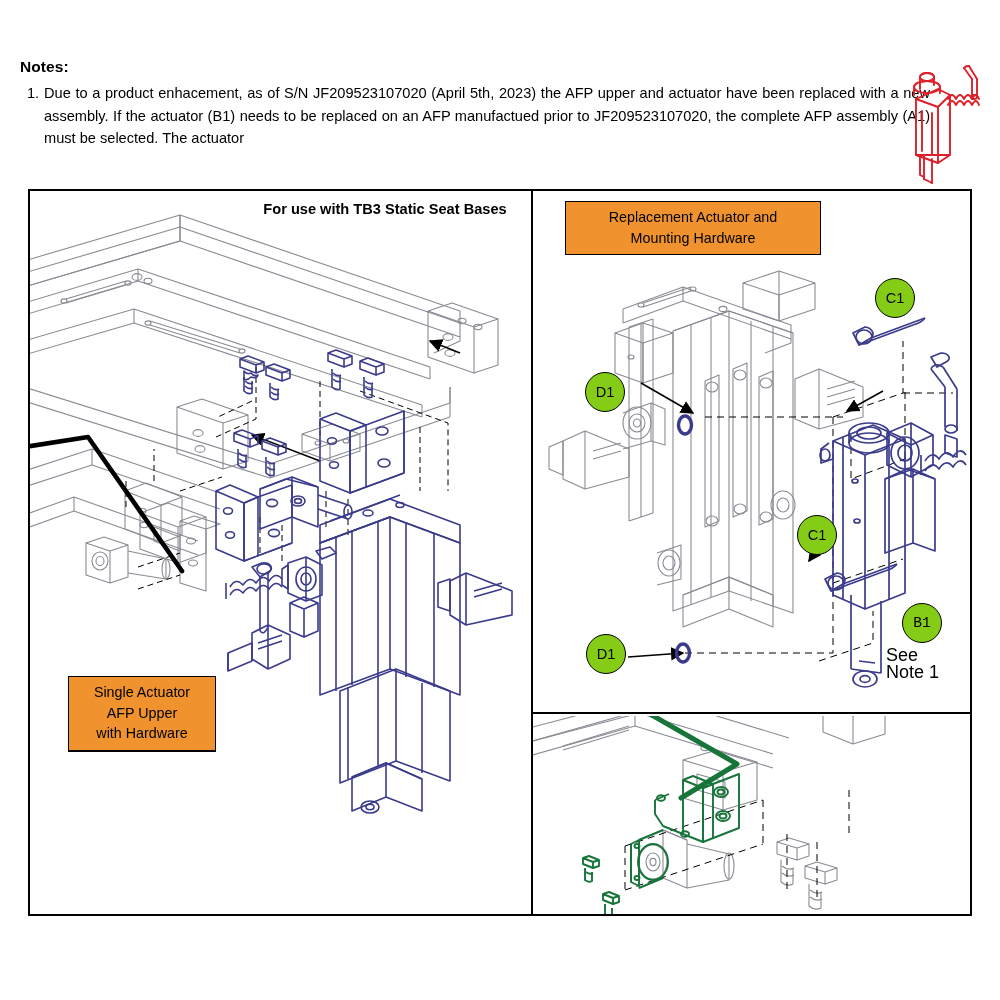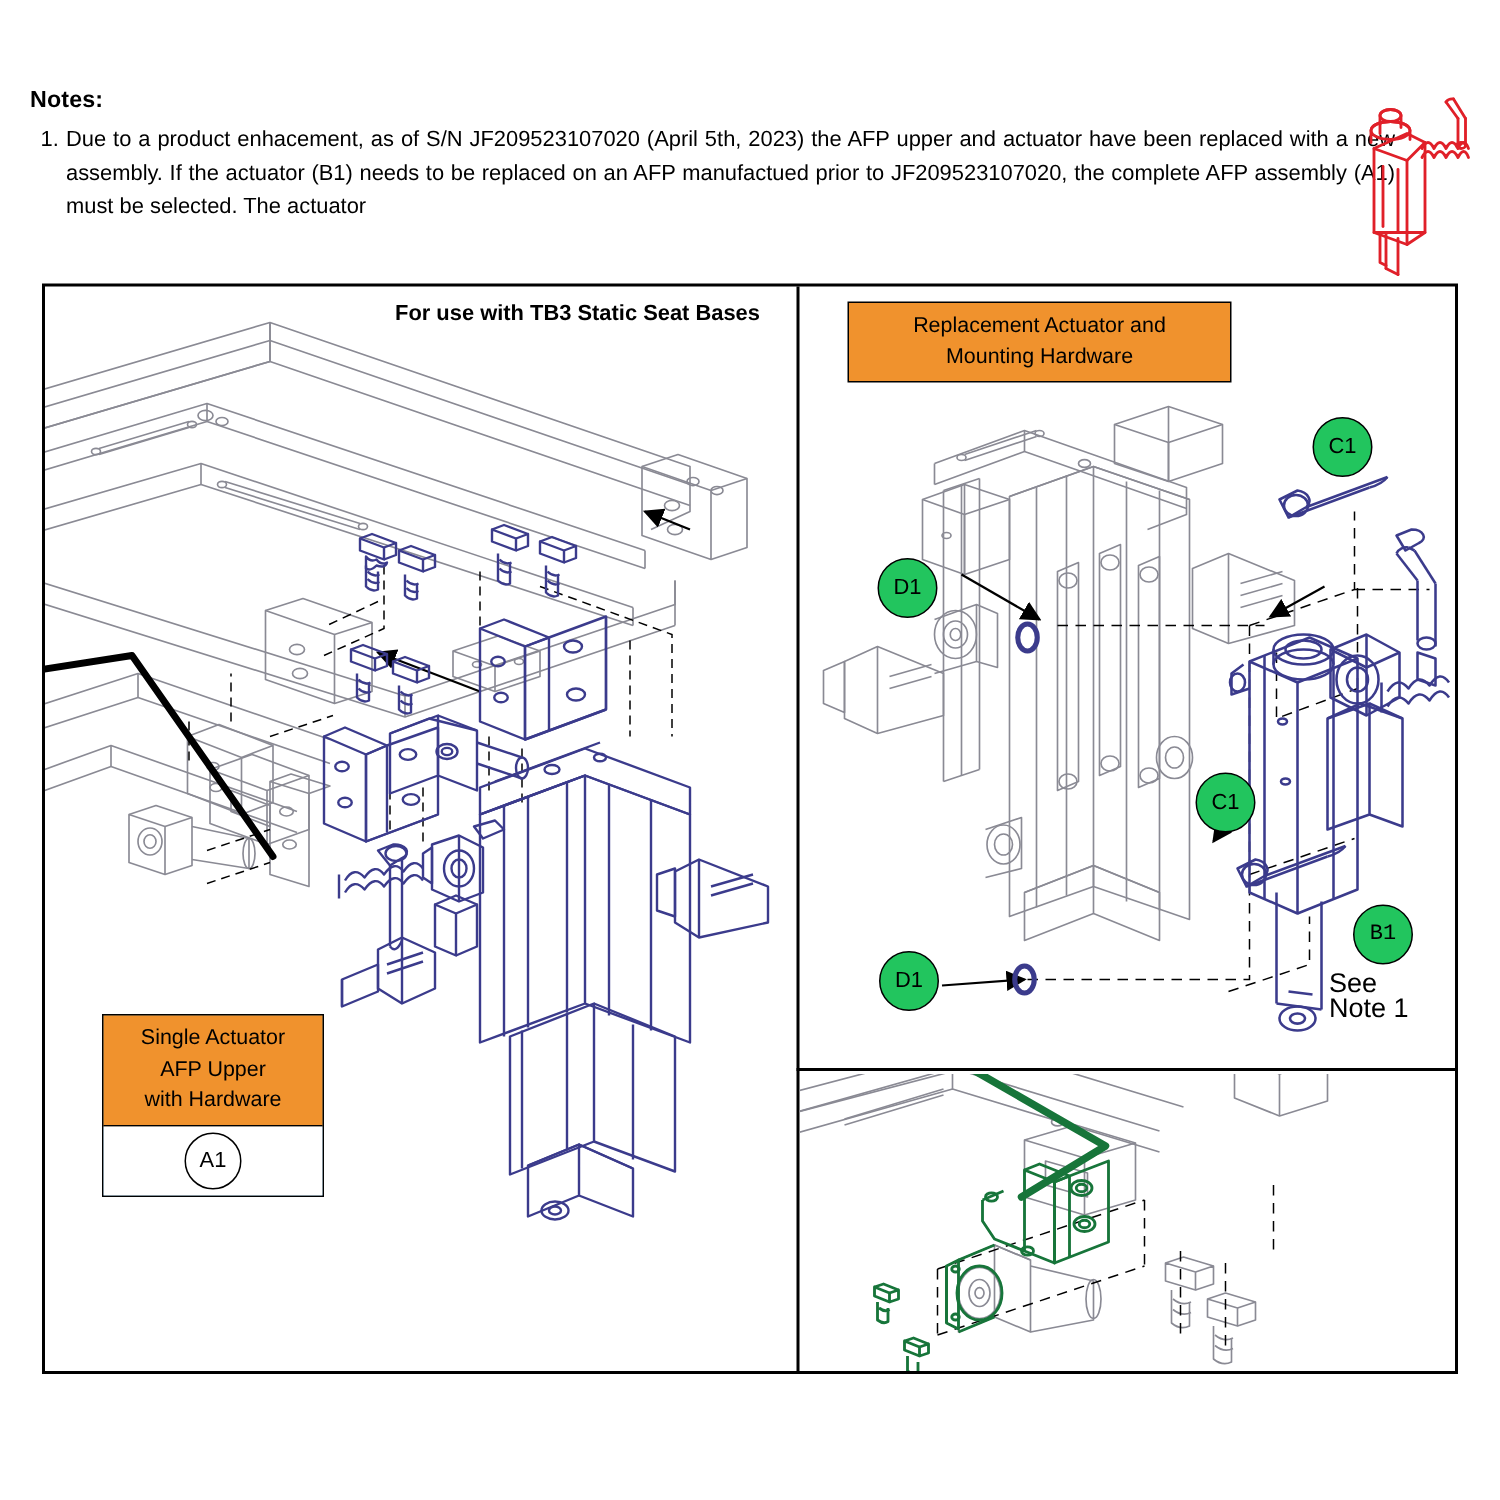--- a/index.html
+++ b/index.html
@@ -23,36 +23,36 @@
   
   .panel{position:absolute;box-sizing:border-box;}
   #panel-left{left:0;top:0;width:501px;height:931px;}
   #panel-right-top{left:503px;top:0;width:439px;height:521px;}
   #panel-right-bottom{left:503px;top:525px;width:439px;height:198px;}
 
   #left-title{position:absolute;left:225px;top:8px;width:260px;text-align:center;
               font-size:14.6px;font-weight:bold;line-height:20px;}
 
   
-  .tagbox{position:absolute;border:1.6px solid #000;background:#0c4a6e;box-sizing:border-box;}
+  .tagbox{position:absolute;border:1.6px solid #000;background:#701a75;box-sizing:border-box;}
   .tagbox .ttl{background:#F0922D;color:#000;font-size:14.3px;line-height:20.5px;
                text-align:center;padding:5px 4px 6px 4px;border-bottom:1.6px solid #000;}
   .tagbox .idwrap{height:46px;display:flex;align-items:center;justify-content:center;background:#fff;}
   .idcircle{width:36px;height:36px;border:1.7px solid #000;border-radius:50%;
             display:flex;align-items:center;justify-content:center;font-size:14.6px;}
   
   .tagbox.hdronly .ttl{border-bottom:none;}
 
   #tag-a1{left:38px;top:485px;width:148px;}
   #tag-repl{left:32px;top:10px;width:256px;}
   #tag-e1{left:255px;top:38px;width:176px;}
 
   
   .bub{position:absolute;width:38px;height:38px;border:1.7px solid #000;border-radius:50%;
-       background:#22c55e;display:flex;align-items:center;justify-content:center;
+       background:#84cc16;display:flex;align-items:center;justify-content:center;
        font-size:14.6px;color:#000;}
   .subnote{position:absolute;font-size:18px;line-height:17px;width:70px;}
 
   svg{display:block;}
   .noevt{pointer-events:none;}
 </style>
 </head>
 <body>
 
 <div id="notes-block">
@@ -368,25 +368,20 @@
         <ellipse cx="318" cy="321" rx="4" ry="7"></ellipse>
       </g>
     </svg>
 
     <div class="tagbox" id="tag-a1">
       <div class="ttl">
         <span>Single Actuator</span><br>
         <span>AFP Upper</span><br>
         <span>with Hardware</span>
       </div>
-      <div class="idwrap">
-        <div class="idcircle">
-          <span>A1</span>
-        </div>
-      </div>
     </div>
   </div>
 
   <div class="panel" id="panel-right-top">
 
     <svg width="439" height="521" viewBox="0 0 439 521" class="noevt">
       <defs>
         <marker id="arrB2" markerWidth="9" markerHeight="9" refX="8" refY="4.5" orient="auto">
           <path d="M0,0 L9,4.5 L0,9 z" fill="#000"></path>
         </marker>

